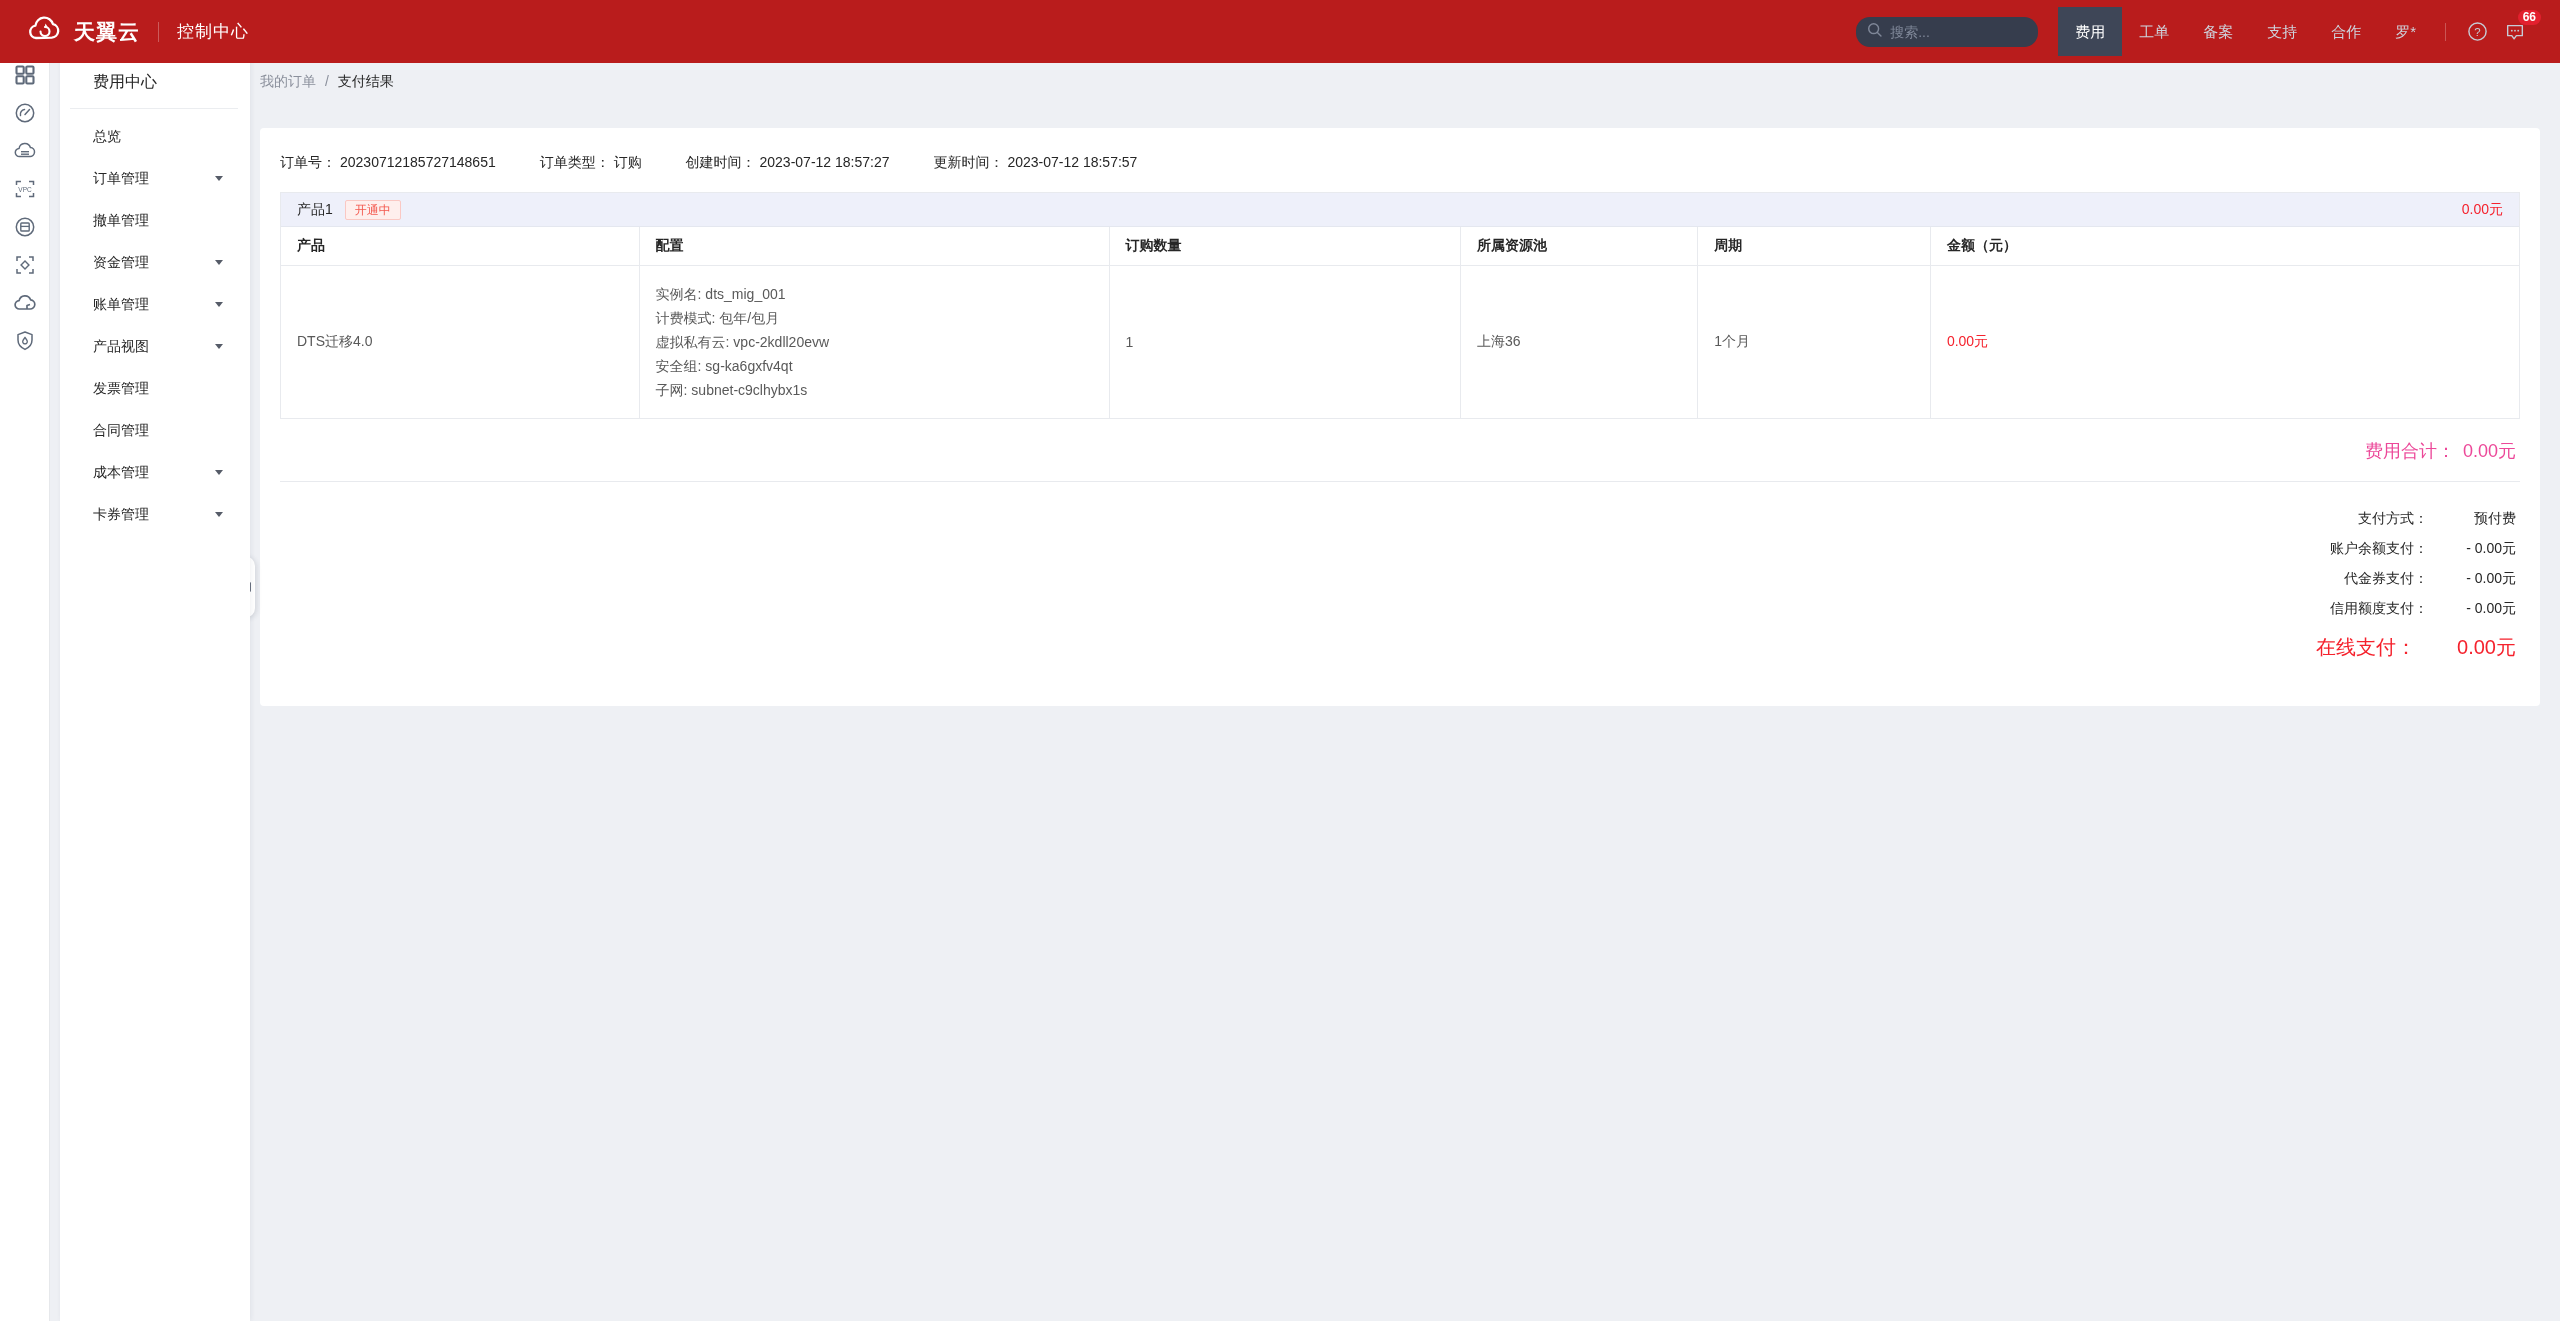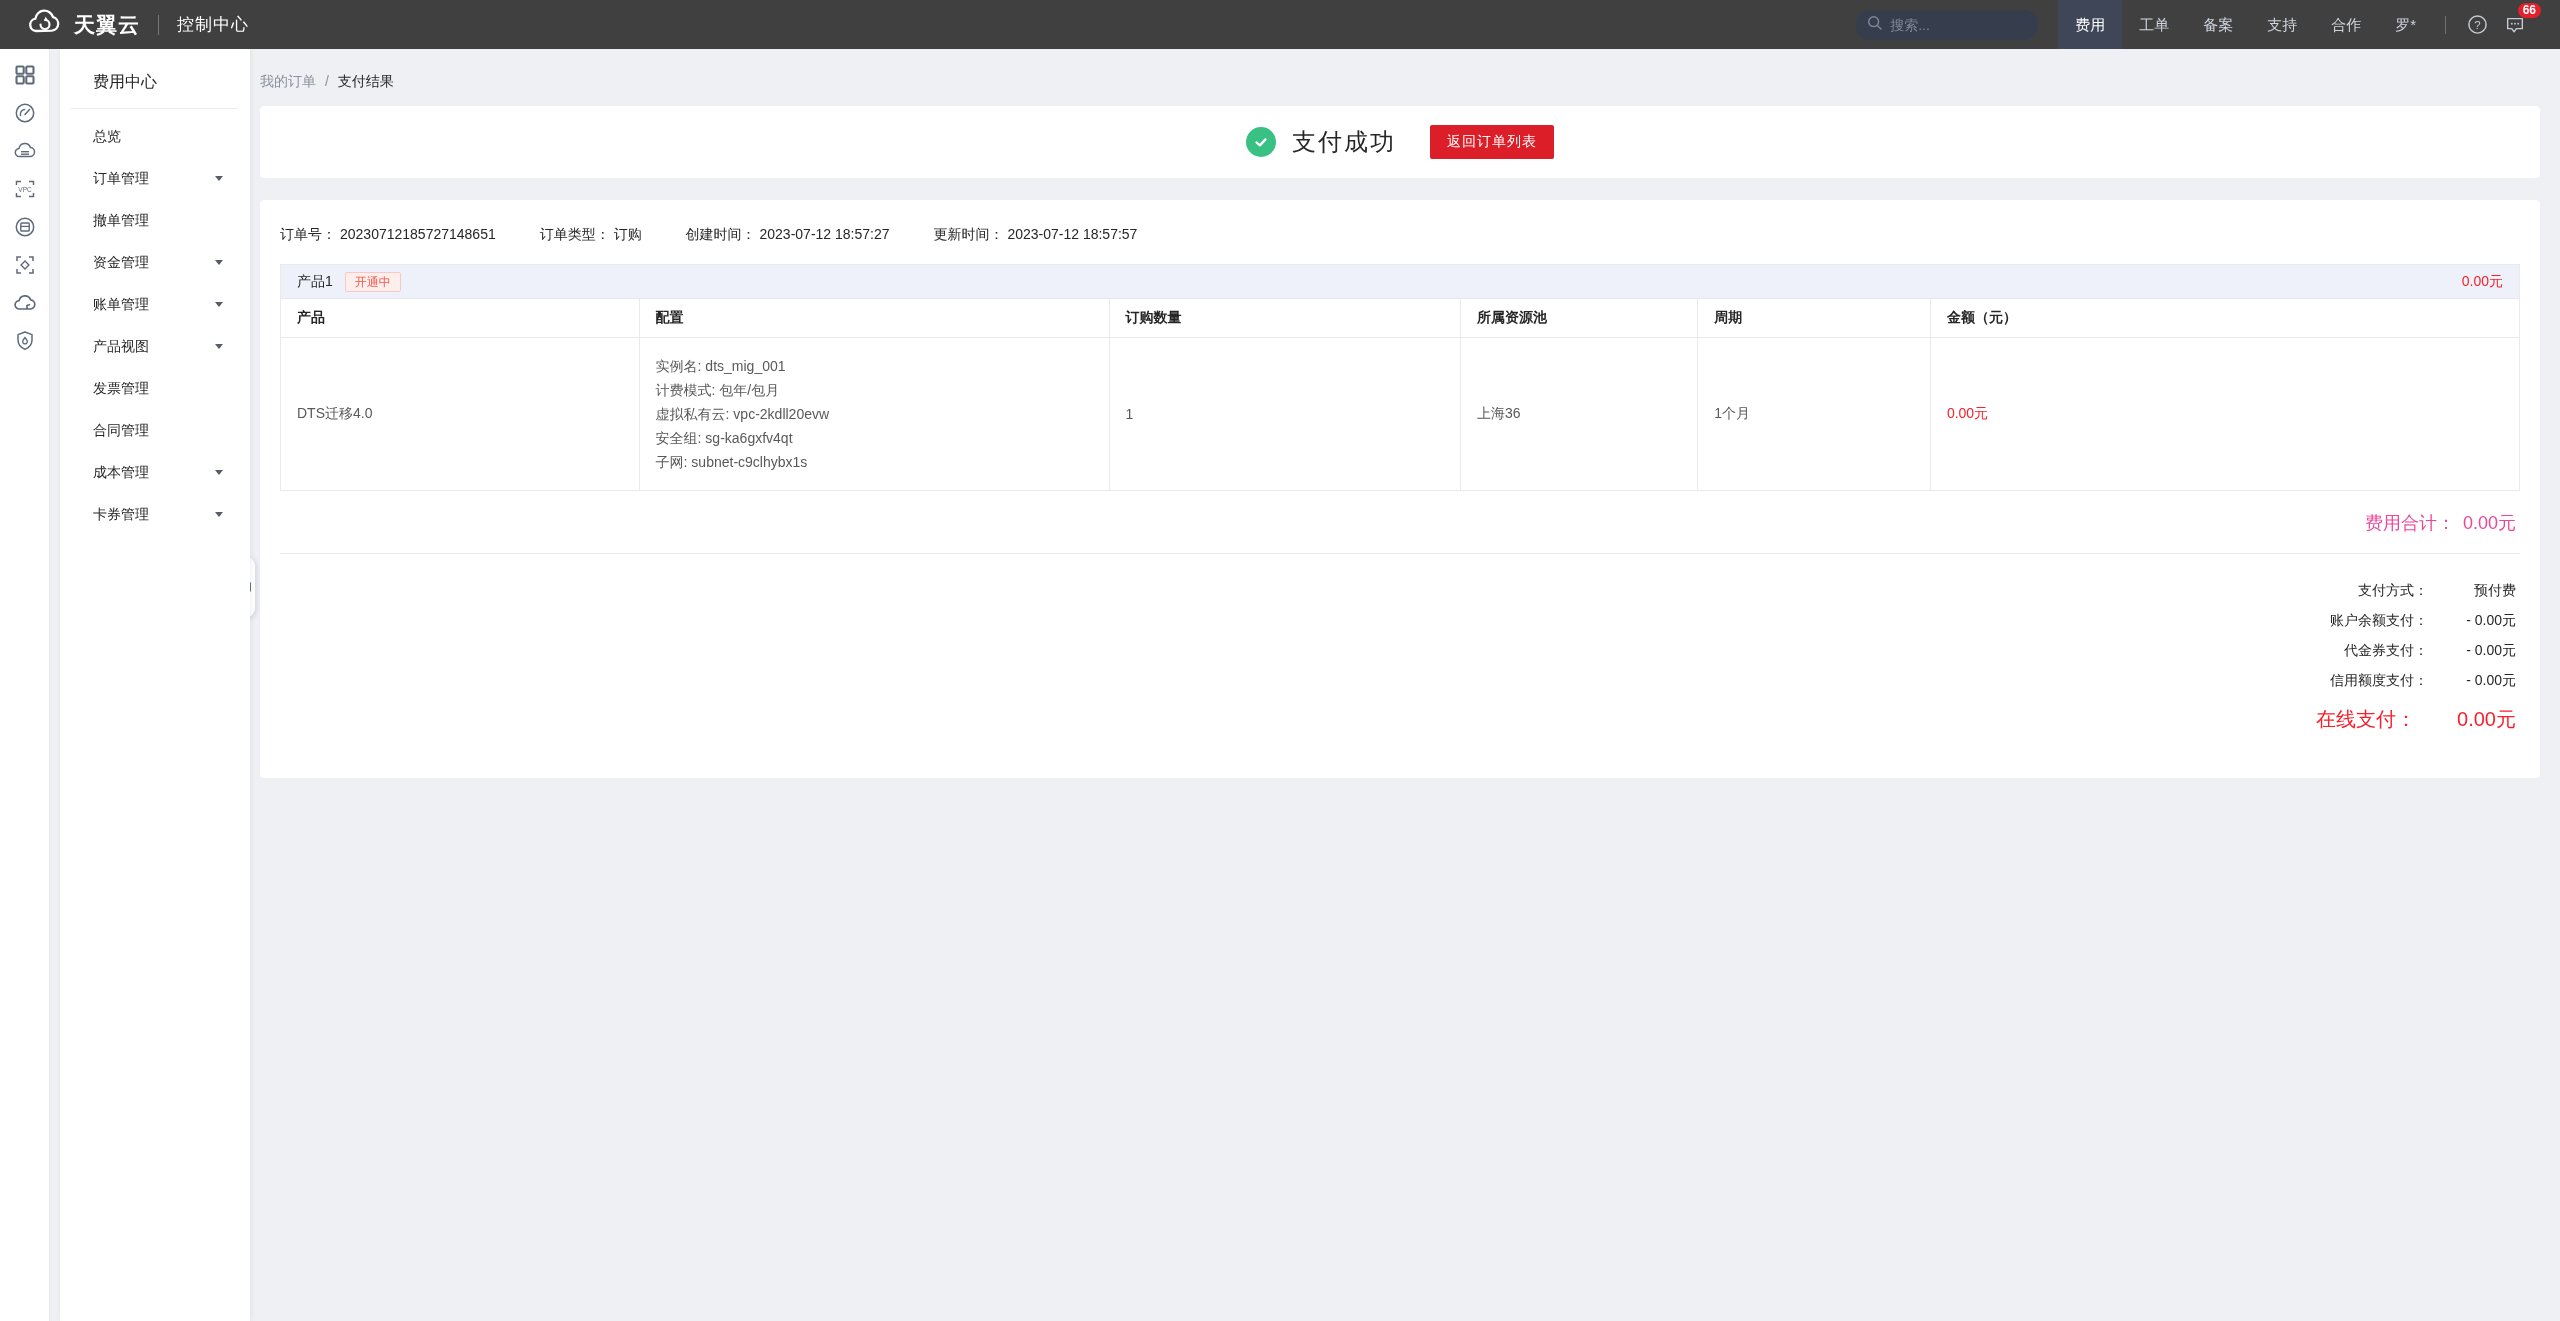--- a/index.html
+++ b/index.html
@@ -2,21 +2,21 @@
 <html><head>
 <meta charset="utf-8">
 <style>
   * { box-sizing: border-box; margin: 0; padding: 0; }
   html,body { width:2560px; height:1321px; }
   body {
     font-family: "Liberation Sans", "DejaVu Sans", sans-serif;
     background:#eef0f4; position:relative; overflow:hidden; color:#262626;
   }
   
-  .navbar { position:absolute; top:0; left:0; right:0; height:49px; background:#404040;
+  .navbar { position:absolute; top:0; left:0; right:0; height:63px; background:#b91c1c;
             display:flex; align-items:center; z-index:30; padding-left:26px; }
   .brand { display:flex; align-items:center; color:#fff; }
   .brand-name { font-size:21px; font-weight:bold; letter-spacing:1px; margin-left:10px; }
   .brand-sep { width:1px; height:20px; background:rgba(255,255,255,.28); margin:0 18px; }
   .console-name { font-size:17px; color:#fff; letter-spacing:1px; }
   .nav-right { margin-left:auto; display:flex; align-items:center; height:100%; }
   .search-box { width:182px; height:30px; background:#363d4d; border-radius:14px;
                 display:flex; align-items:center; padding:0 10px; margin-right:20px; color:#7f8798; }
   .search-box input { background:transparent; border:none; outline:none; width:100%;
                       color:#cfd4dd; font-size:14px; margin-left:7px;
@@ -255,29 +255,20 @@
   <span class="tri"></span>
 </div>
 
 <div class="main">
   <div class="breadcrumb">
     <span class="crumb-parent">我的订单</span>
     <span class="crumb-sep">/</span>
     <span class="crumb-current">支付结果</span>
   </div>
 
-  <div class="card result-card">
-    <div class="check">
-      <svg width="18" height="18" viewBox="0 0 24 24" fill="none">
-        <polyline points="6,12.5 10.5,16.5 18,8.5" stroke="#fff" stroke-width="3" stroke-linecap="round" stroke-linejoin="round"></polyline>
-      </svg>
-    </div>
-    <div class="result-title">支付成功</div>
-    <button class="return-btn">返回订单列表</button>
-  </div>
 
   <div class="card detail-card">
     <div class="order-fields">
       <span class="order-field">
         <span class="f-label">订单号：</span><span class="f-value">20230712185727148651</span>
       </span>
       <span class="order-field">
         <span class="f-label">订单类型：</span><span class="f-value">订购</span>
       </span>
       <span class="order-field">

